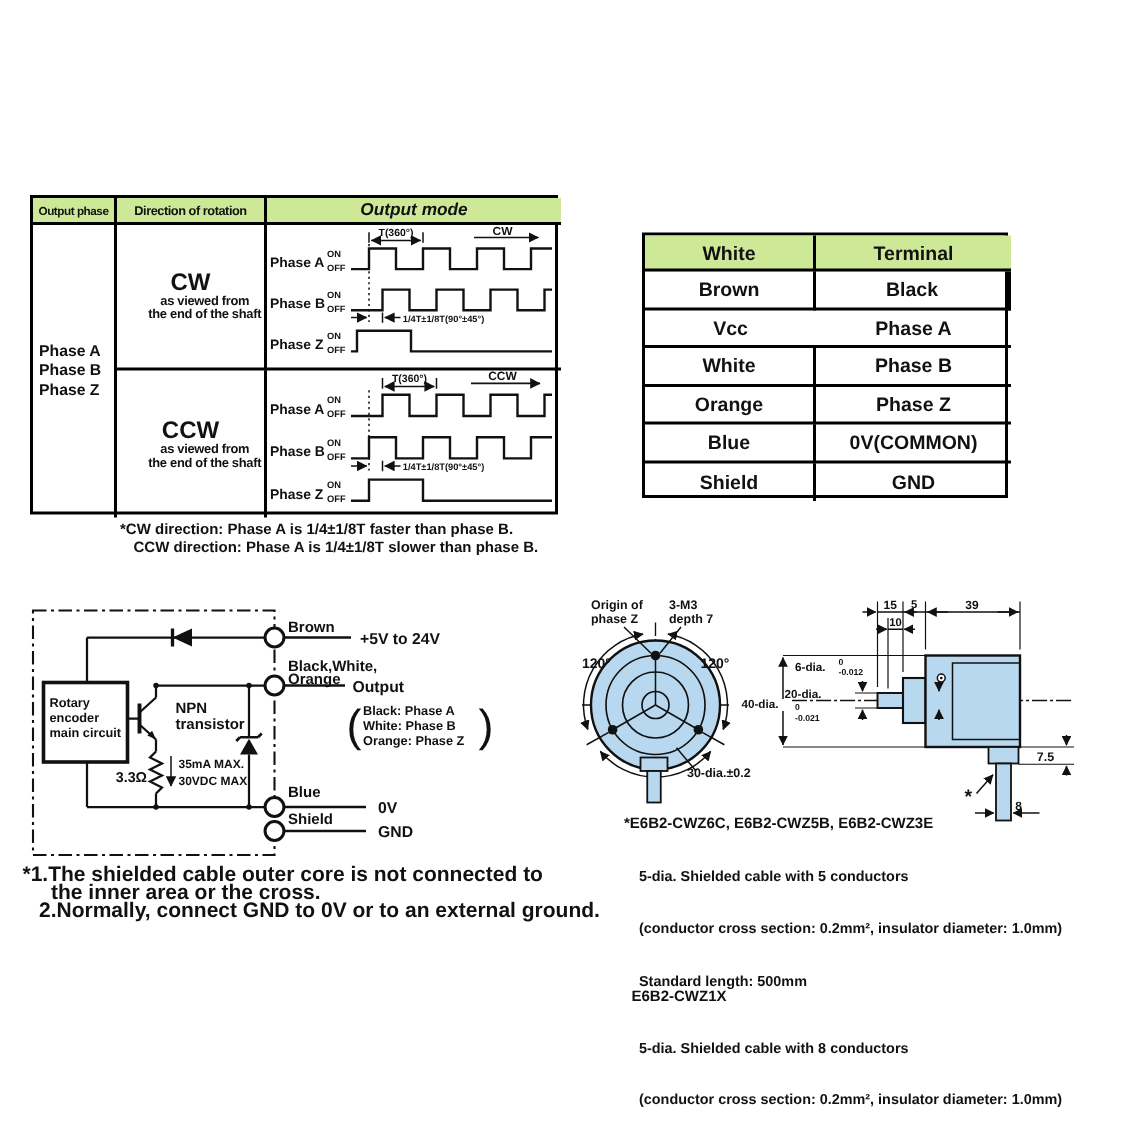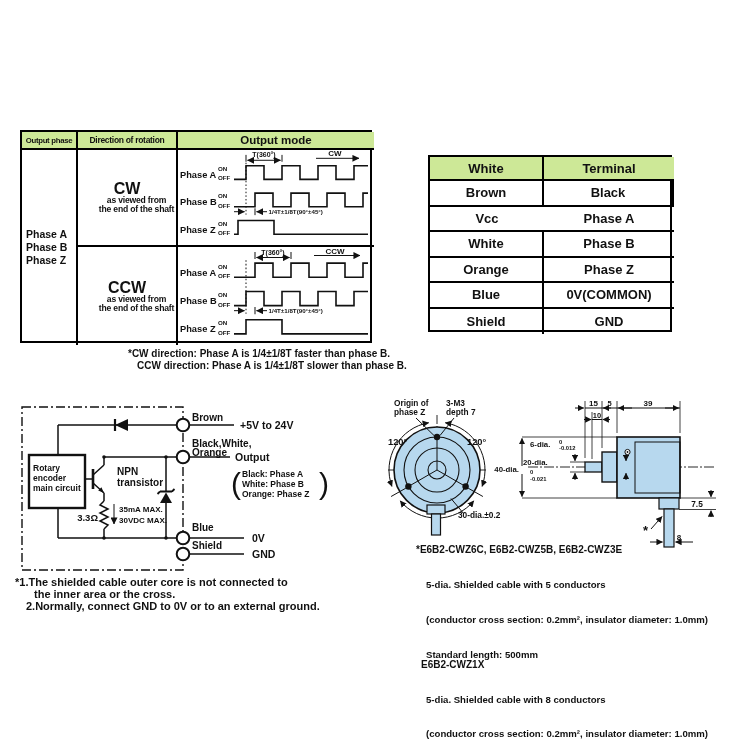--- a/index.html
+++ b/index.html
@@ -8,39 +8,39 @@
   .abs{position:absolute;}
   
   #otable{left:20px;top:130px;width:352px;height:213px;display:grid;
           grid-template-columns:56px 100px 196px;grid-template-rows:18px 97px 98px;
           border:2px solid #000;box-sizing:border-box;}
   .oc{border-right:2px solid #000;border-bottom:2px solid #000;display:flex;
       align-items:center;justify-content:center;box-sizing:border-box;overflow:hidden;}
   .oc.noR{border-right:none;} .oc.noB{border-bottom:none;}
   .ohead{background:#cde897;text-align:center;}
   .h1{font-size:7.8px;letter-spacing:-0.3px;} .h2{font-size:8.5px;letter-spacing:-0.3px;}
-  .h3{font-size:11.5px;}
+  .h3{font-size:11.5px;font-style:italic;}
   .phasecell{flex-direction:column;align-items:flex-start;justify-content:center;
              padding-left:4px;font-size:10.5px;line-height:13px;}
   .dircell{flex-direction:column;text-align:center;}
   .dirbig{font-size:16px;line-height:15px;}
   .dirsub{font-size:8.6px;line-height:9px;letter-spacing:-0.2px;margin-left:19px;}
   .wavecell{padding:0;} .wavecell svg{display:block;width:100%;height:100%;}
-  #ofoot{left:80px;top:348px;font-size:10px;line-height:12px;white-space:nowrap;margin-left:48px;}
+  #ofoot{left:80px;top:348px;font-size:10px;line-height:12px;white-space:nowrap;}
   #ofoot .f2{padding-left:9px;}
   
   #ctable{left:428px;top:155px;width:244px;height:177px;display:grid;
           grid-template-columns:114px 130px;grid-template-rows:24px repeat(6,25.5px);
           border:2.5px solid #000;box-sizing:border-box;}
   .cc{border-right:2px solid #000;border-bottom:2px solid #000;display:flex;
       align-items:center;justify-content:center;font-size:13px;box-sizing:border-box;}
   .cc.noR{border-right:none;text-align:right;} .cc.noB{border-bottom:none;}
   .chead{background:#cde897;}
   
-  #cnotes{left:15px;top:577px;font-size:11px;line-height:11.8px;white-space:nowrap;}
+  #cnotes{left:15px;top:577px;font-size:14px;line-height:11.8px;white-space:nowrap;}
   #cnotes .n2{padding-left:19px;} #cnotes .n3{padding-left:11px;}
   #mnotes{left:416px;top:545px;font-size:9.6px;line-height:9.9px;white-space:nowrap;}
   #mnotes .model{font-size:10px;} #mnotes .ind{padding-left:10px;margin-top:25px;} #mnotes .ind2{padding-left:5px;}
   
   svg text{font-family:"Liberation Sans",sans-serif;font-weight:bold;fill:#111;}
   svg text.paren{font-weight:normal;}
 </style>
 </head>
 <body>
 

